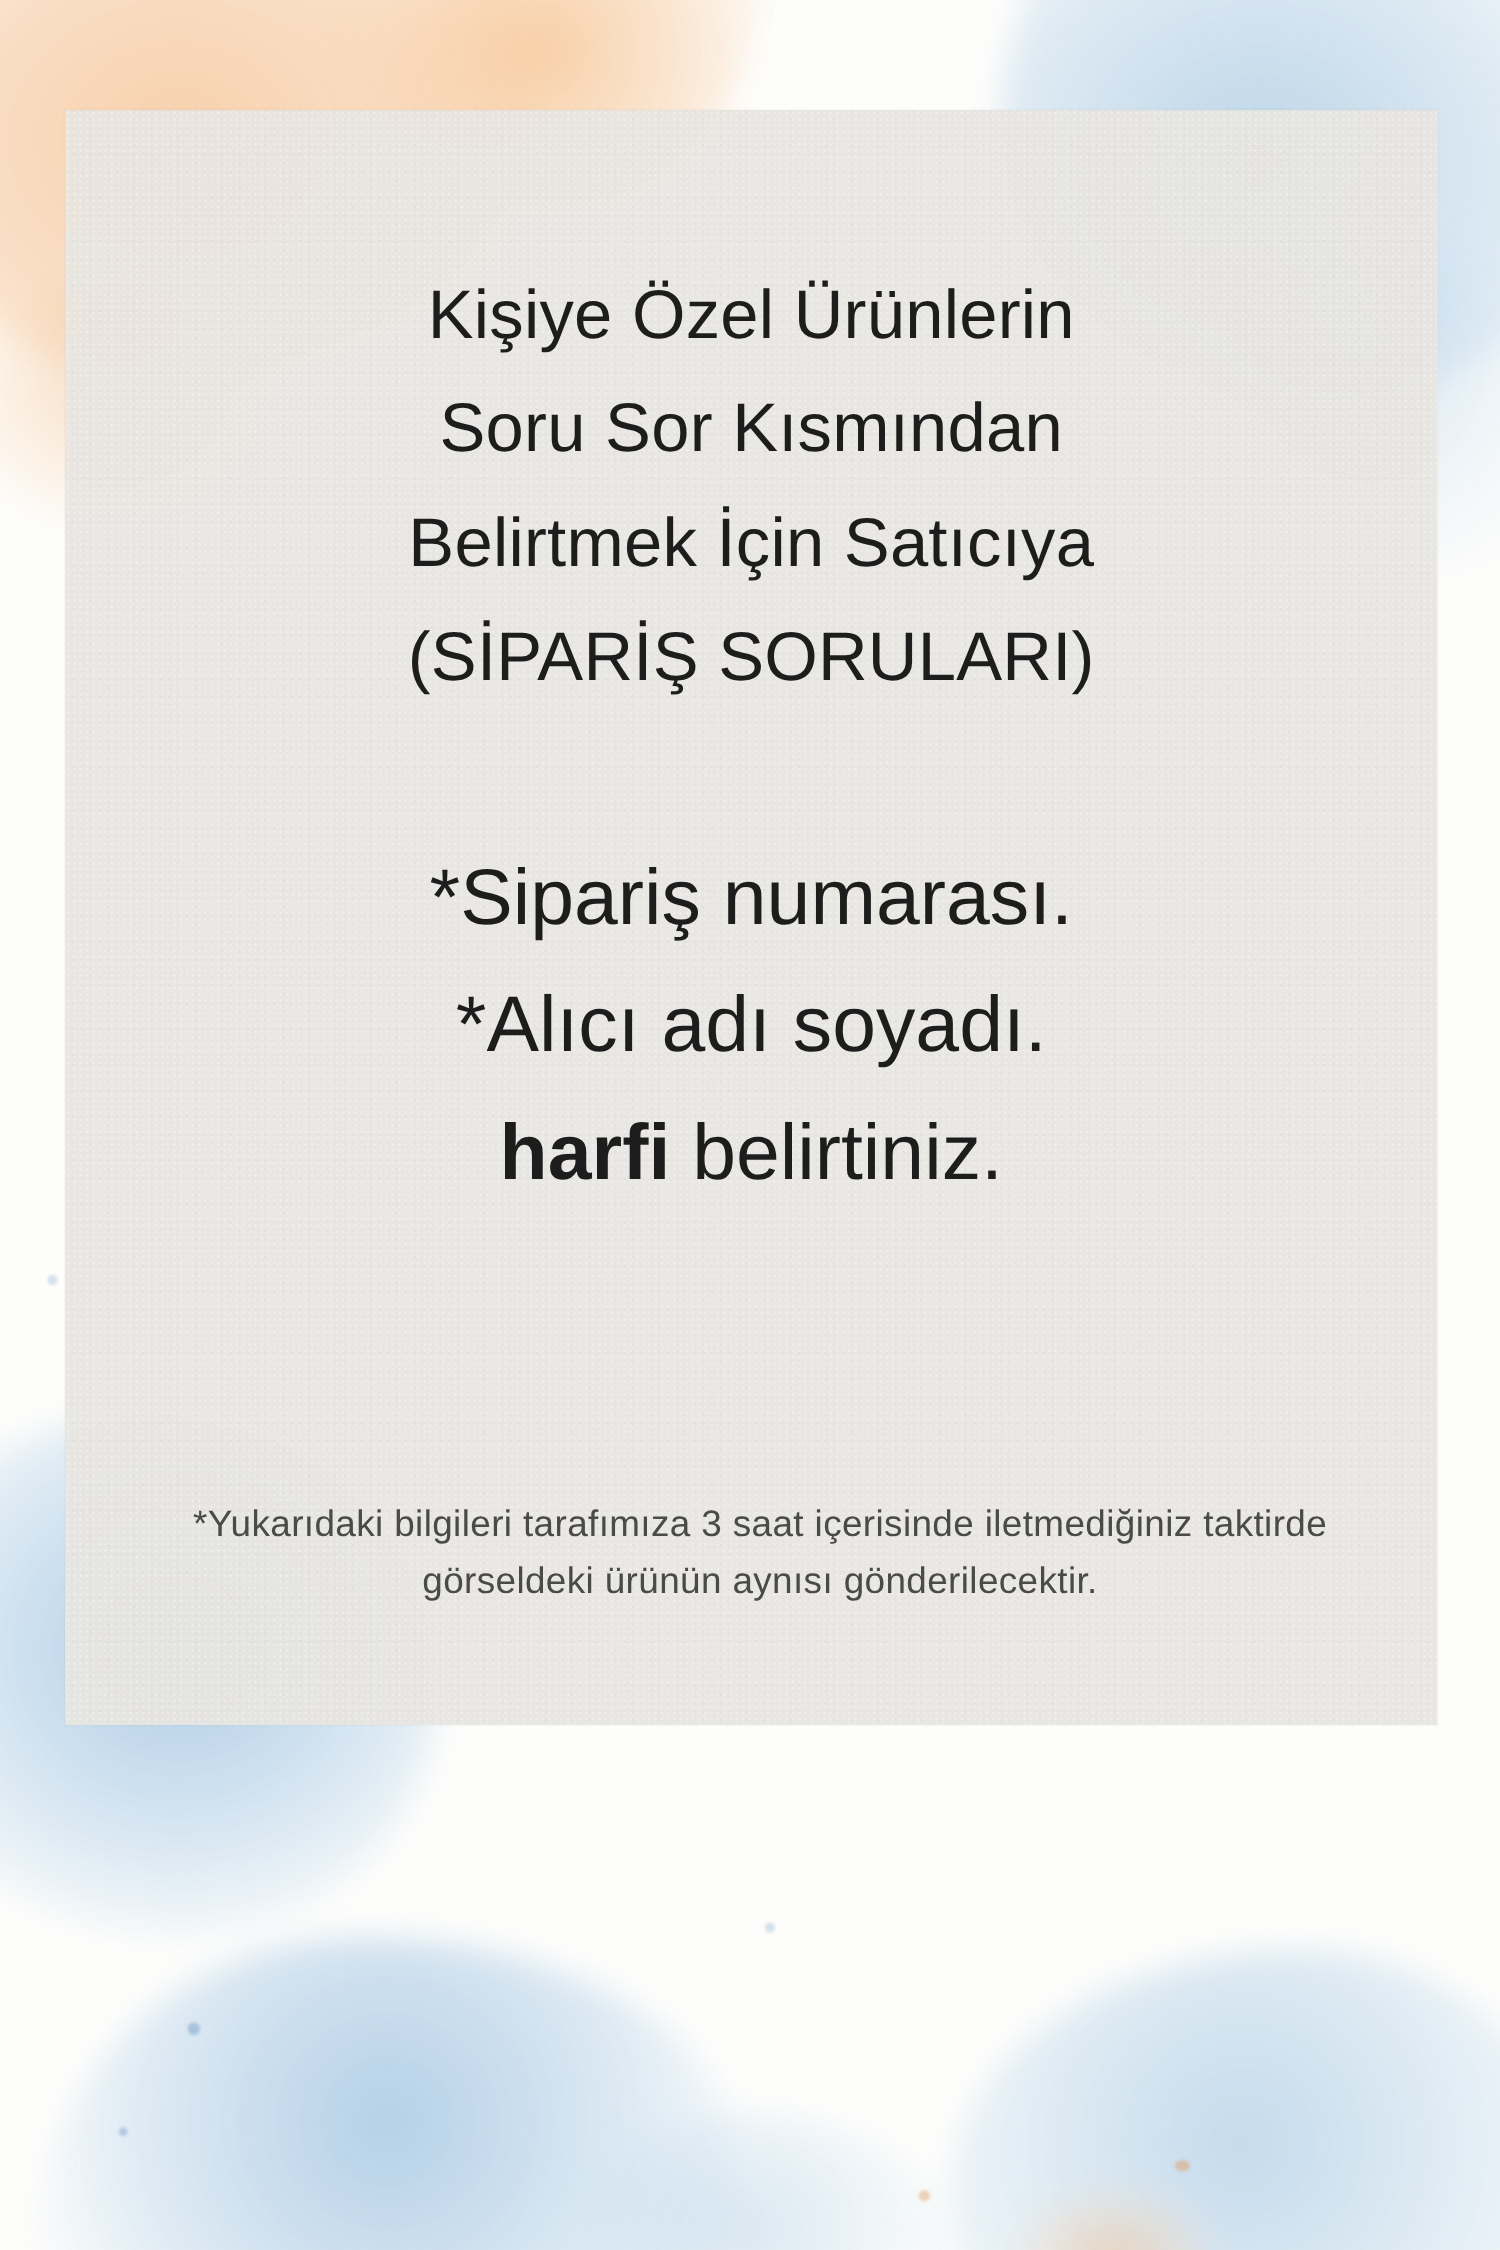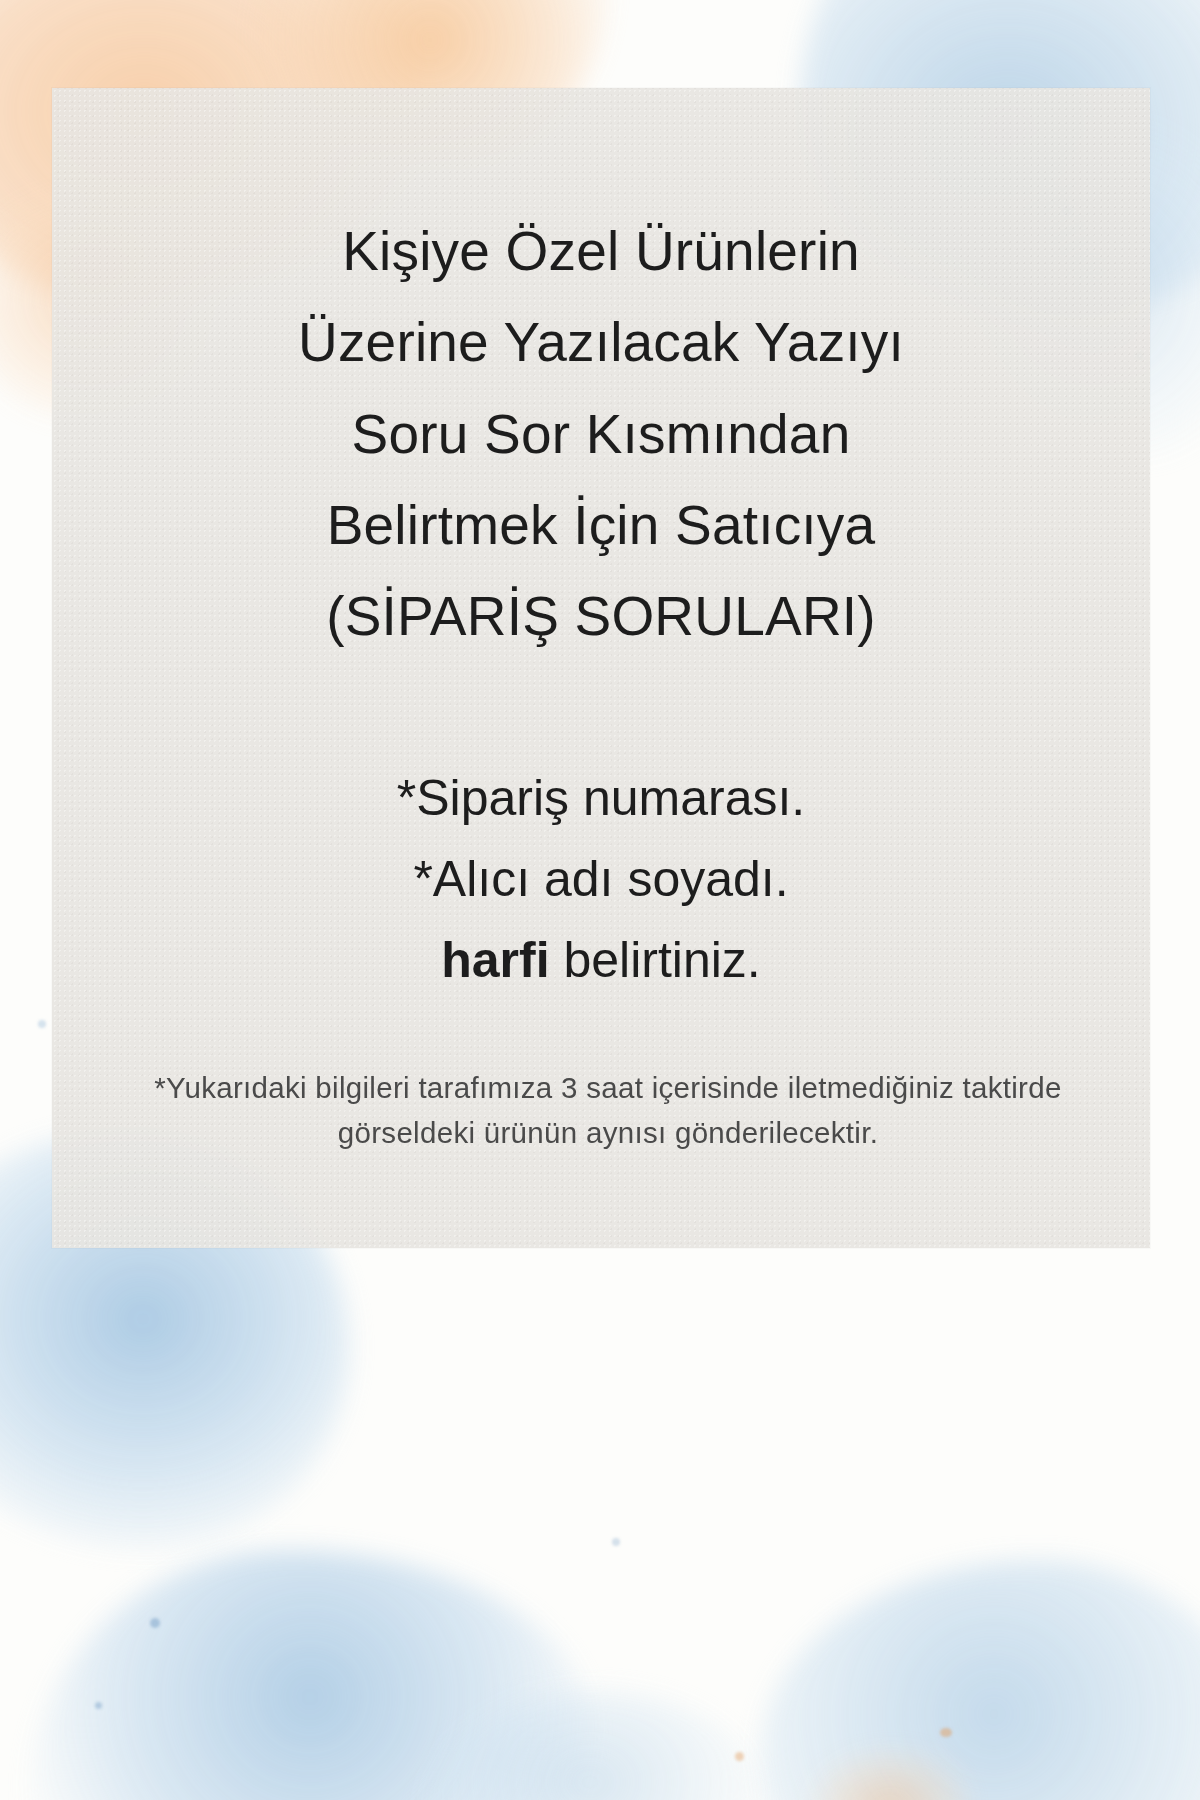--- a/index.html
+++ b/index.html
@@ -121,21 +121,21 @@
     border-radius: 50%;
     filter: blur(1.4px);
   }
 
   
   .card {
     position: absolute;
     left: 52px;
     top: 88px;
     width: 1098px;
-    height: 1160px;
+    height: 1292px;
     background: rgba(231,229,225,0.93);
     box-shadow: 0 0 0 1px rgba(0,0,0,0.02);
   }
   .card::after {
     content: "";
     position: absolute;
     inset: 0;
     background-image:
       radial-gradient(rgba(255,255,255,0.5) 1px, rgba(255,255,255,0) 1px),
       radial-gradient(rgba(160,155,148,0.12) 1px, rgba(255,255,255,0) 1px);
@@ -163,21 +163,21 @@
   .headline .line {
     display: block;
     white-space: nowrap;
   }
 
   .gap {
     height: 96px;
   }
 
   .bullets {
-    font-size: 50px;
+    font-size: 63px;
     line-height: 1.62;
     font-weight: 400;
     margin: 0;
   }
   .bullets .line {
     display: block;
     white-space: nowrap;
   }
   .bullets .bold {
     font-weight: 700;
@@ -228,21 +228,20 @@
     <div class="speck" style="left:1135px; top:352px; width:8px; height:8px; background:rgba(140,180,214,0.4);"></div>
     <div class="speck" style="left:38px; top:1020px; width:8px; height:8px; background:rgba(150,185,215,0.4);"></div>
   </div>
 
   <div class="card">
 
     <div class="card-inner">
 
       <div class="headline">
         <span class="line">Kişiye Özel Ürünlerin</span>
-        <span class="line">Üzerine Yazılacak Yazıyı</span>
         <span class="line">Soru Sor Kısmından</span>
         <span class="line">Belirtmek İçin Satıcıya</span>
         <span class="line">(SİPARİŞ SORULARI)</span>
       </div>
 
       <div class="gap"></div>
 
       <div class="bullets">
         <span class="line">*Sipariş numarası.</span>
         <span class="line">*Alıcı adı soyadı.</span>

